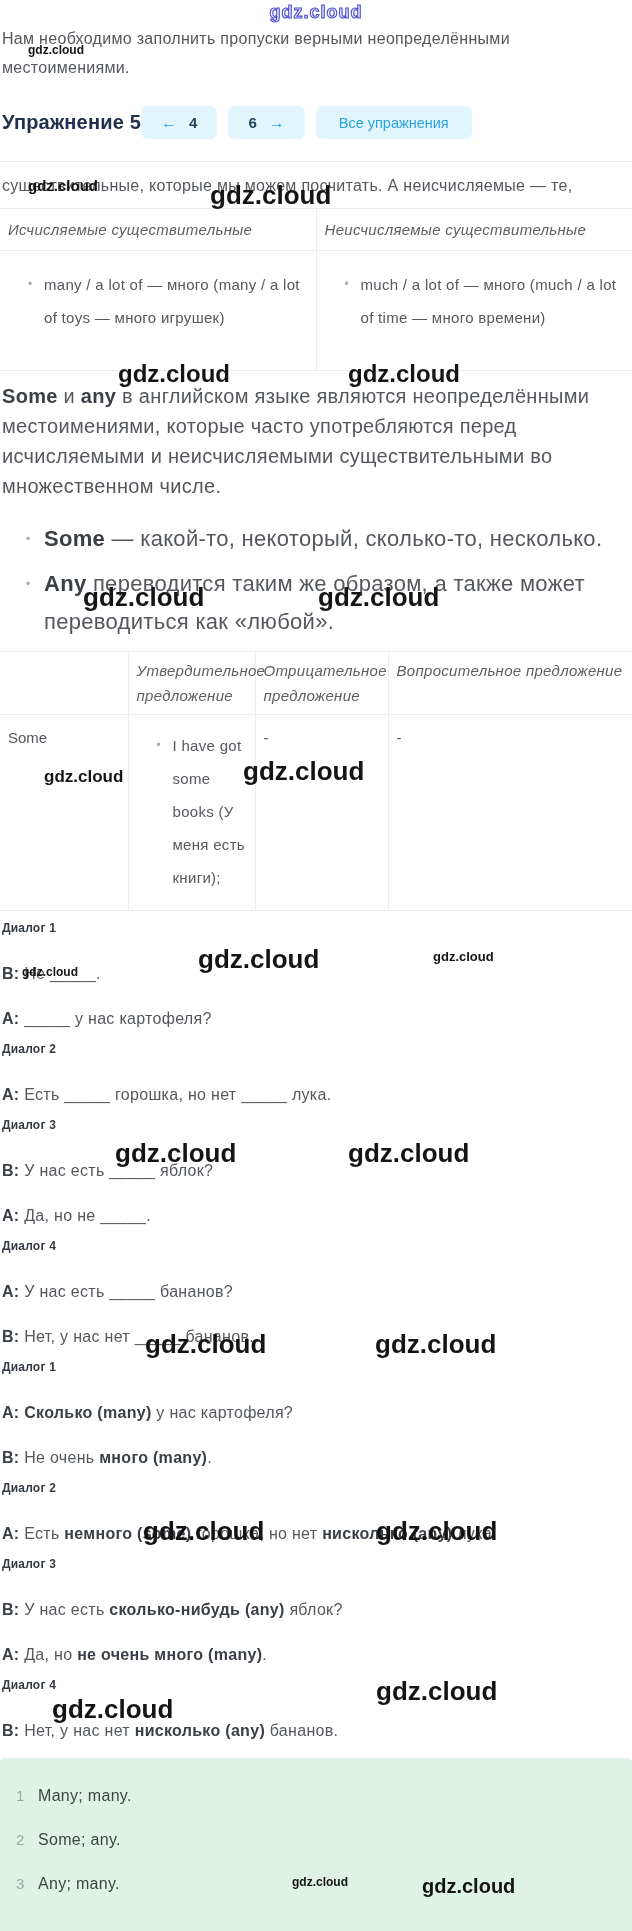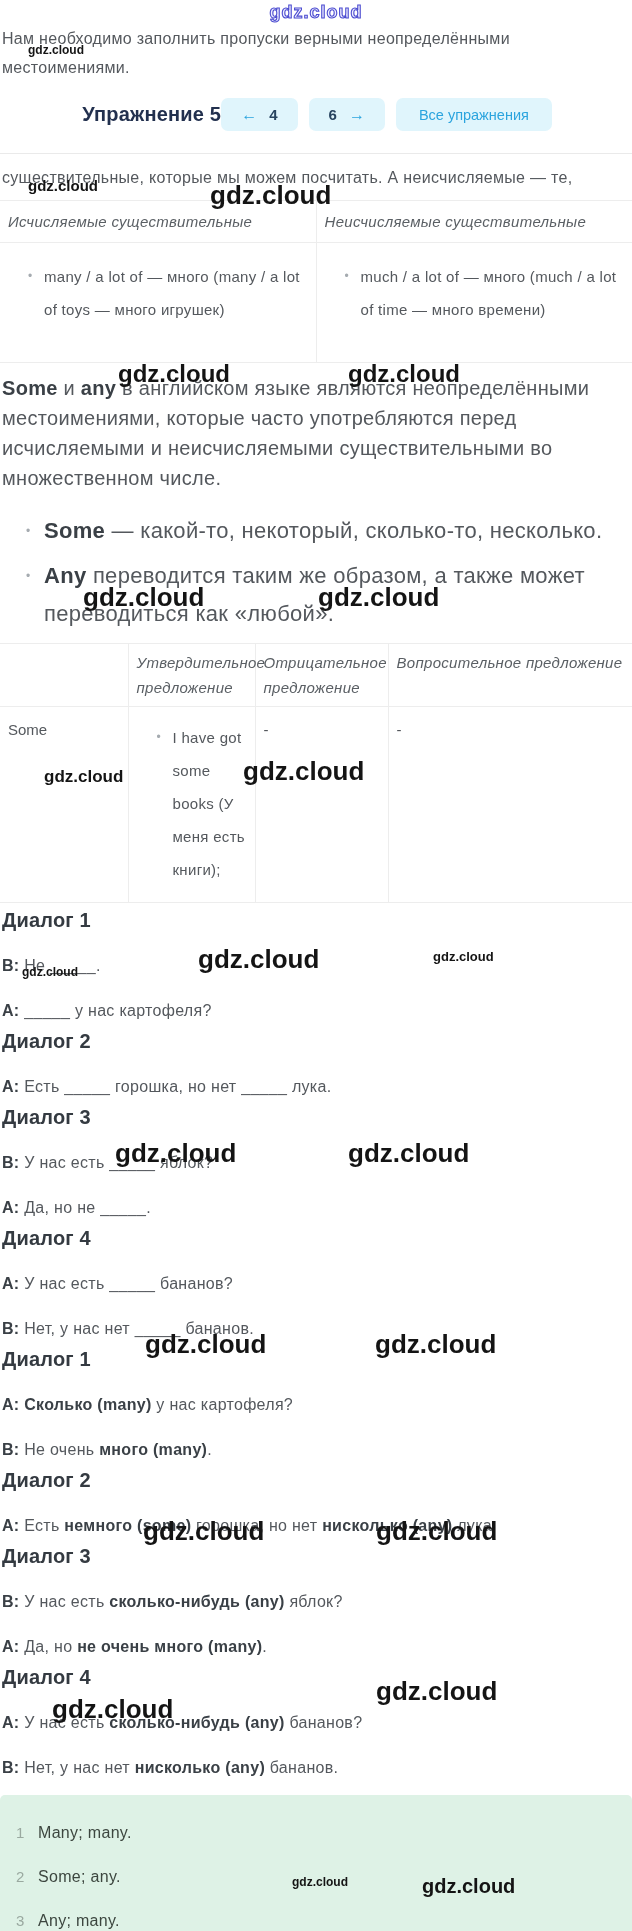--- a/index.html
+++ b/index.html
@@ -28,21 +28,21 @@
   .wm-outline{
     left:50%;transform:translateX(-50%);top:3px;
     font-size:18px;font-weight:700;letter-spacing:1px;
     color:#eeeeff;-webkit-text-stroke:1.1px #4b4bd0;
   }
 
   .txt{margin-left:2px;}
 
   .intro{padding-top:24px;font-size:16px;line-height:29px;letter-spacing:0.3px;color:var(--body);}
 
-  .hdr{margin-top:16px;display:flex;align-items:center;justify-content:center;}
+  .hdr{margin-top:24px;display:flex;align-items:center;justify-content:flex-start;}
   .hdr h1{margin:0;font-size:20px;font-weight:700;color:var(--heading);letter-spacing:0.2px;}
   .nav{display:flex;gap:11px;}
   .btn{
     height:33px;border:none;border-radius:7px;background:var(--btn-bg);
     display:flex;align-items:center;justify-content:center;gap:12px;
     font-family:"Liberation Sans",sans-serif;font-size:15px;cursor:pointer;padding:0 20px;
   }
   .btn .arr{color:var(--accent);font-size:16px;line-height:1;}
   .btn .num{color:#27435f;font-weight:600;}
   .btn-all{color:var(--accent);padding:0 23px;font-size:14.5px;}
@@ -71,21 +71,21 @@
 
   .blist{margin:19px 0 0 2px;padding:0 0 0 24px;list-style:none;max-width:580px;}
   .blist li{position:relative;padding-left:18px;font-size:22px;line-height:38px;letter-spacing:0.3px;margin-bottom:7px;}
   .blist li::before{content:"\2022";position:absolute;left:0;top:0;color:#a5abb0;font-size:12px;line-height:38px;}
 
   .tbl2{margin-top:10px;}
   .tbl2 th{line-height:25px;padding:6px 8px;}
 
   .dlg{margin:12px 0 0 2px;}
   .dlg-first{margin-top:8px;}
-  .dlg-title{font-size:20px;font-weight:700;color:#343a41;line-height:19px;letter-spacing:0.2px;}
+  .dlg-title{font-size:12px;font-weight:700;color:#343a41;line-height:19px;letter-spacing:0.2px;}
   .dlg-line{margin-top:26px;font-size:16px;line-height:19px;letter-spacing:0.3px;color:var(--body);}
   .seg-b{font-weight:700;color:var(--bold-ink);}
 
   .answers{
     margin-top:18px;width:632px;box-sizing:border-box;height:200px;
     background:var(--ans-bg);border-radius:5px 5px 0 0;padding:4px 0 0 0;
   }
   .ans{margin-top:24px;display:flex;align-items:baseline;font-size:16px;line-height:20px;letter-spacing:0.3px;color:#3c463f;}
   .ans-num{width:22px;margin-left:16px;color:var(--ans-num);font-size:15px;flex:none;}
 </style>
@@ -235,21 +235,20 @@
     <div class="dlg-title">Диалог 2</div>
     <div class="dlg-line"><span class="seg-b">A:</span><span> Есть </span><span class="seg-b">немного (some)</span><span> горошка, но нет </span><span class="seg-b">нисколько (any)</span><span> лука.</span></div>
   </div>
   <div class="dlg">
     <div class="dlg-title">Диалог 3</div>
     <div class="dlg-line"><span class="seg-b">B:</span><span> У нас есть </span><span class="seg-b">сколько-нибудь (any)</span><span> яблок?</span></div>
     <div class="dlg-line"><span class="seg-b">A:</span><span> Да, но </span><span class="seg-b">не очень много (many)</span><span>.</span></div>
   </div>
   <div class="dlg">
     <div class="dlg-title">Диалог 4</div>
-    <div class="dlg-line"><span class="seg-b">A:</span><span> У нас есть </span><span class="seg-b">сколько-нибудь (any)</span><span> бананов?</span></div>
     <div class="dlg-line"><span class="seg-b">B:</span><span> Нет, у нас нет </span><span class="seg-b">нисколько (any)</span><span> бананов.</span></div>
   </div>
 
   <div class="answers">
     <div class="ans">
       <span class="ans-num">1</span>
       <span class="ans-text">Many; many.</span>
     </div>
     <div class="ans">
       <span class="ans-num">2</span>

